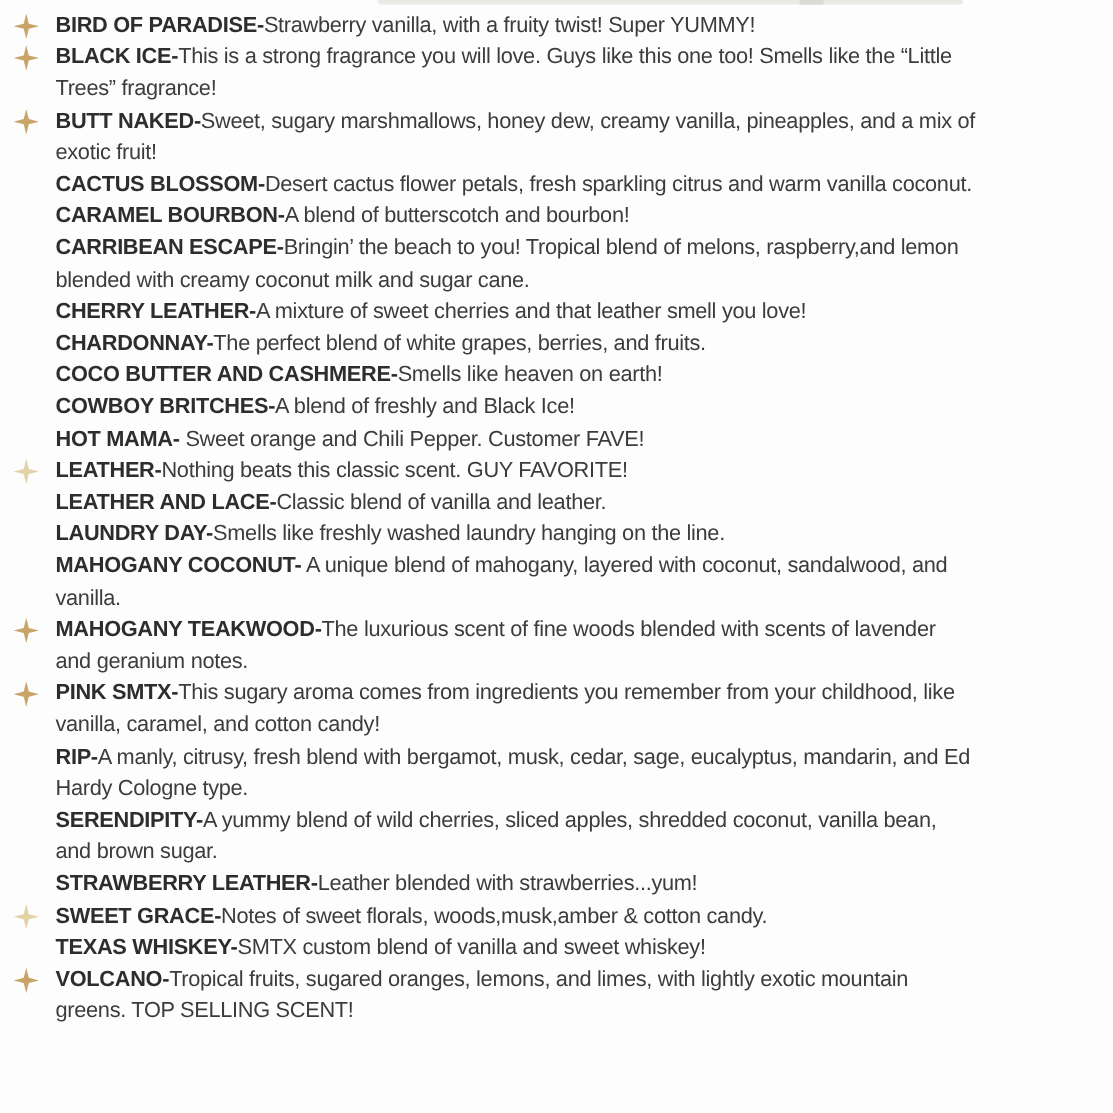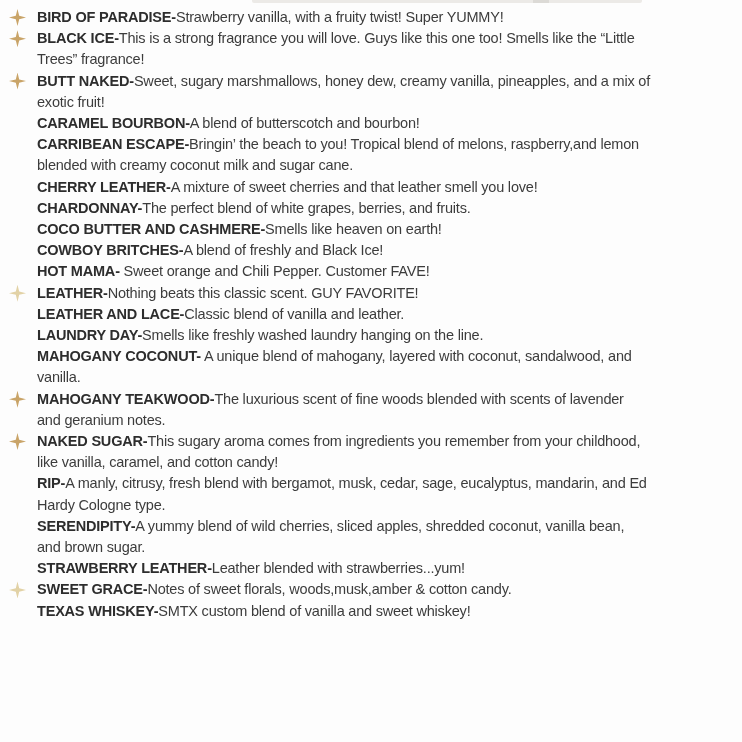--- a/index.html
+++ b/index.html
@@ -38,31 +38,33 @@
 <body>
 
 <div class="top-divider">
   <span class="top-divider-mark"></span>
 </div>
 
 <main class="scent-list" id="scent-list">
     <div class="row"><span class="star" style="background: rgb(201, 164, 104);"></span><span class="name">BIRD OF PARADISE</span><span class="name">-</span><span class="desc">Strawberry vanilla, with a fruity twist! Super YUMMY!</span></div>
     <div class="row"><span class="star" style="background: rgb(201, 164, 104);"></span><span class="name">BLACK ICE</span><span class="name">-</span><span class="desc">This is a strong fragrance you will love. Guys like this one too! Smells like the “Little Trees” fragrance!</span></div>
     <div class="row"><span class="star" style="background: rgb(201, 164, 104);"></span><span class="name">BUTT NAKED</span><span class="name">-</span><span class="desc">Sweet, sugary marshmallows, honey dew, creamy vanilla, pineapples, and a mix of exotic fruit!</span></div>
+    <div class="row"><span class="name">CACTUS BLOSSOM</span><span class="name">-</span><span class="desc">Desert cactus flower petals, fresh sparkling citrus and warm vanilla coconut.</span></div>
     <div class="row"><span class="name">CARAMEL BOURBON</span><span class="name">-</span><span class="desc">A blend of butterscotch and bourbon!</span></div>
     <div class="row"><span class="name">CARRIBEAN ESCAPE</span><span class="name">-</span><span class="desc">Bringin’ the beach to you! Tropical blend of melons, raspberry,and lemon blended with creamy coconut milk and sugar cane.</span></div>
     <div class="row"><span class="name">CHERRY LEATHER</span><span class="name">-</span><span class="desc">A mixture of sweet cherries and that leather smell you love!</span></div>
     <div class="row"><span class="name">CHARDONNAY</span><span class="name">-</span><span class="desc">The perfect blend of white grapes, berries, and fruits.</span></div>
     <div class="row"><span class="name">COCO BUTTER AND CASHMERE</span><span class="name">-</span><span class="desc">Smells like heaven on earth!</span></div>
     <div class="row"><span class="name">COWBOY BRITCHES</span><span class="name">-</span><span class="desc">A blend of freshly and Black Ice!</span></div>
     <div class="row"><span class="name">HOT MAMA</span><span class="name">-</span><span class="desc"> Sweet orange and Chili Pepper. Customer FAVE!</span></div>
     <div class="row"><span class="star" style="background: rgb(226, 210, 166);"></span><span class="name">LEATHER</span><span class="name">-</span><span class="desc">Nothing beats this classic scent. GUY FAVORITE!</span></div>
     <div class="row"><span class="name">LEATHER AND LACE</span><span class="name">-</span><span class="desc">Classic blend of vanilla and leather.</span></div>
     <div class="row"><span class="name">LAUNDRY DAY</span><span class="name">-</span><span class="desc">Smells like freshly washed laundry hanging on the line.</span></div>
     <div class="row"><span class="name">MAHOGANY COCONUT</span><span class="name">-</span><span class="desc"> A unique blend of mahogany, layered with coconut, sandalwood, and vanilla.</span></div>
     <div class="row"><span class="star" style="background: rgb(201, 164, 104);"></span><span class="name">MAHOGANY TEAKWOOD</span><span class="name">-</span><span class="desc">The luxurious scent of fine woods blended with scents of lavender and geranium notes.</span></div>
-    <div class="row"><span class="star" style="background: rgb(201, 164, 104);"></span><span class="name">NAKED SUGAR</span><span class="name">-</span><span class="desc">This sugary aroma comes from ingredients you remember from your childhood, like vanilla, caramel, and cotton candy!</span></div>
+    <div class="row"><span class="star" style="background: rgb(201, 164, 104);"></span><span class="name">PINK SMTX</span><span class="name">-</span><span class="desc">This sugary aroma comes from ingredients you remember from your childhood, like vanilla, caramel, and cotton candy!</span></div>
     <div class="row"><span class="name">RIP</span><span class="name">-</span><span class="desc">A manly, citrusy, fresh blend with bergamot, musk, cedar, sage, eucalyptus, mandarin, and Ed Hardy Cologne type.</span></div>
     <div class="row"><span class="name">SERENDIPITY</span><span class="name">-</span><span class="desc">A yummy blend of wild cherries, sliced apples, shredded coconut, vanilla bean, and brown sugar.</span></div>
     <div class="row"><span class="name">STRAWBERRY LEATHER</span><span class="name">-</span><span class="desc">Leather blended with strawberries...yum!</span></div>
     <div class="row"><span class="star" style="background: rgb(226, 210, 166);"></span><span class="name">SWEET GRACE</span><span class="name">-</span><span class="desc">Notes of sweet florals, woods,musk,amber &amp; cotton candy.</span></div>
     <div class="row"><span class="name">TEXAS WHISKEY</span><span class="name">-</span><span class="desc">SMTX custom blend of vanilla and sweet whiskey!</span></div>
+    <div class="row"><span class="star" style="background: rgb(201, 164, 104);"></span><span class="name">VOLCANO</span><span class="name">-</span><span class="desc">Tropical fruits, sugared oranges, lemons, and limes, with lightly exotic mountain greens. TOP SELLING SCENT!</span></div>
   </main>
 
 </body></html>

